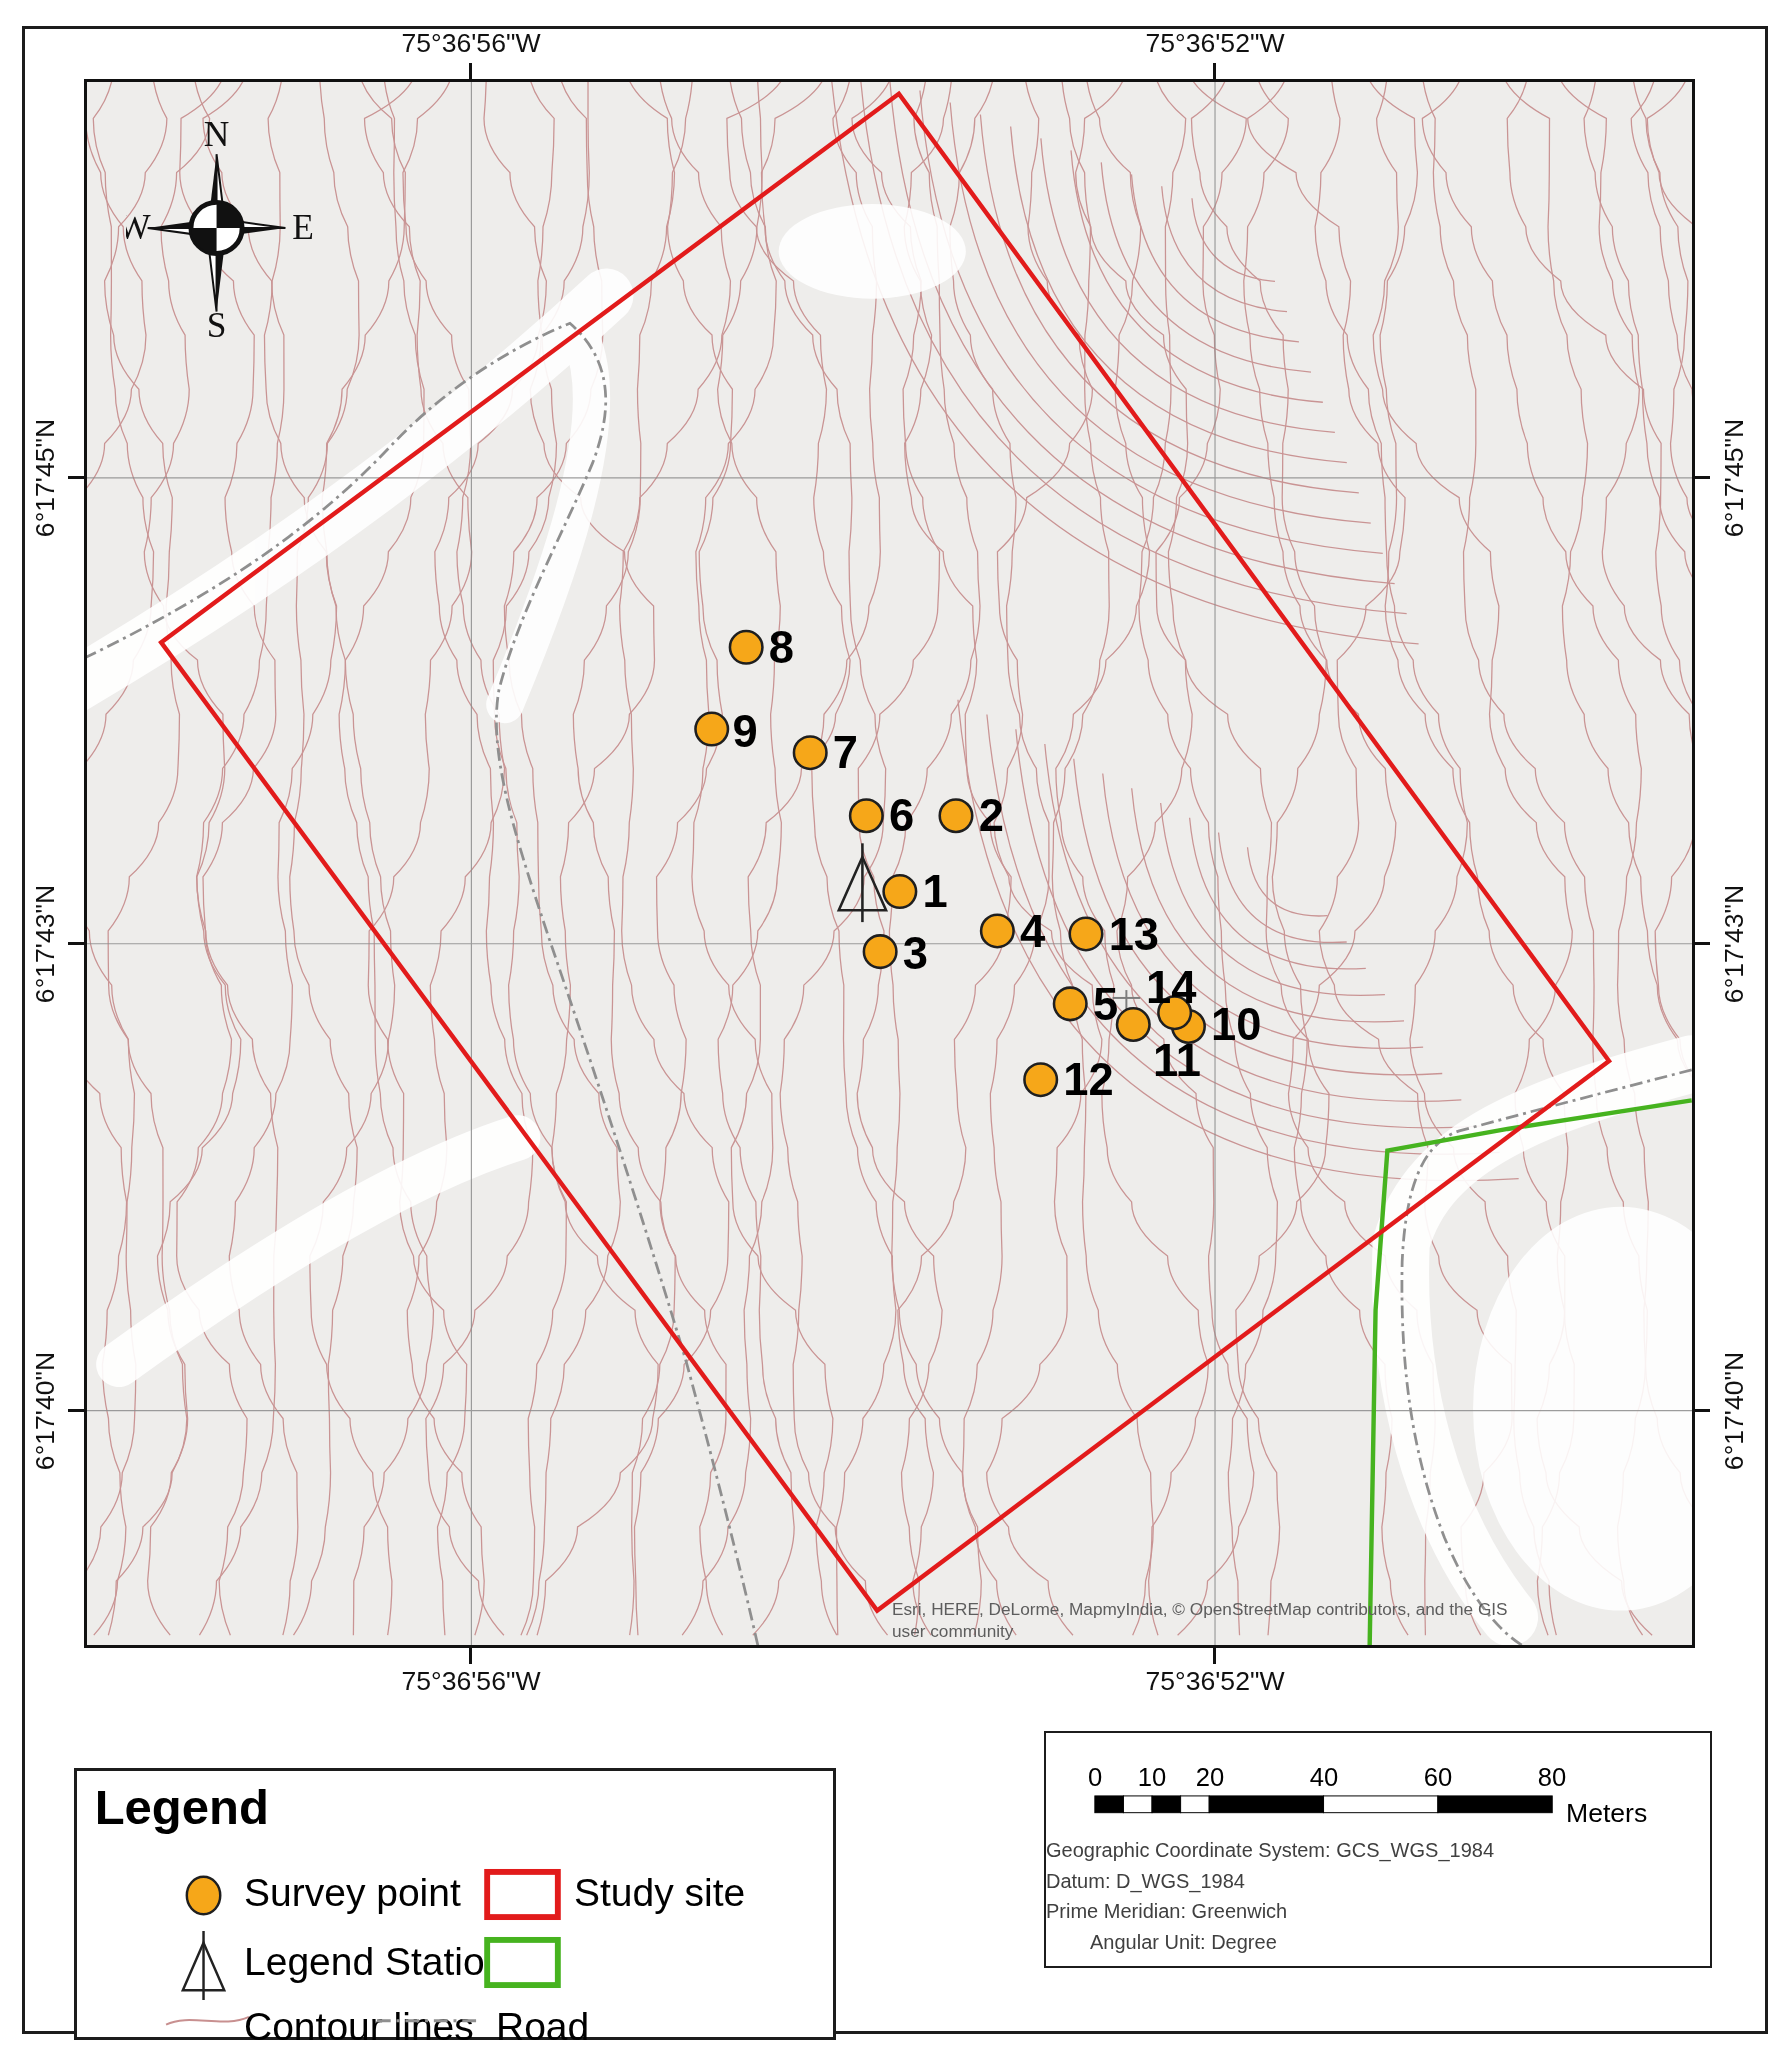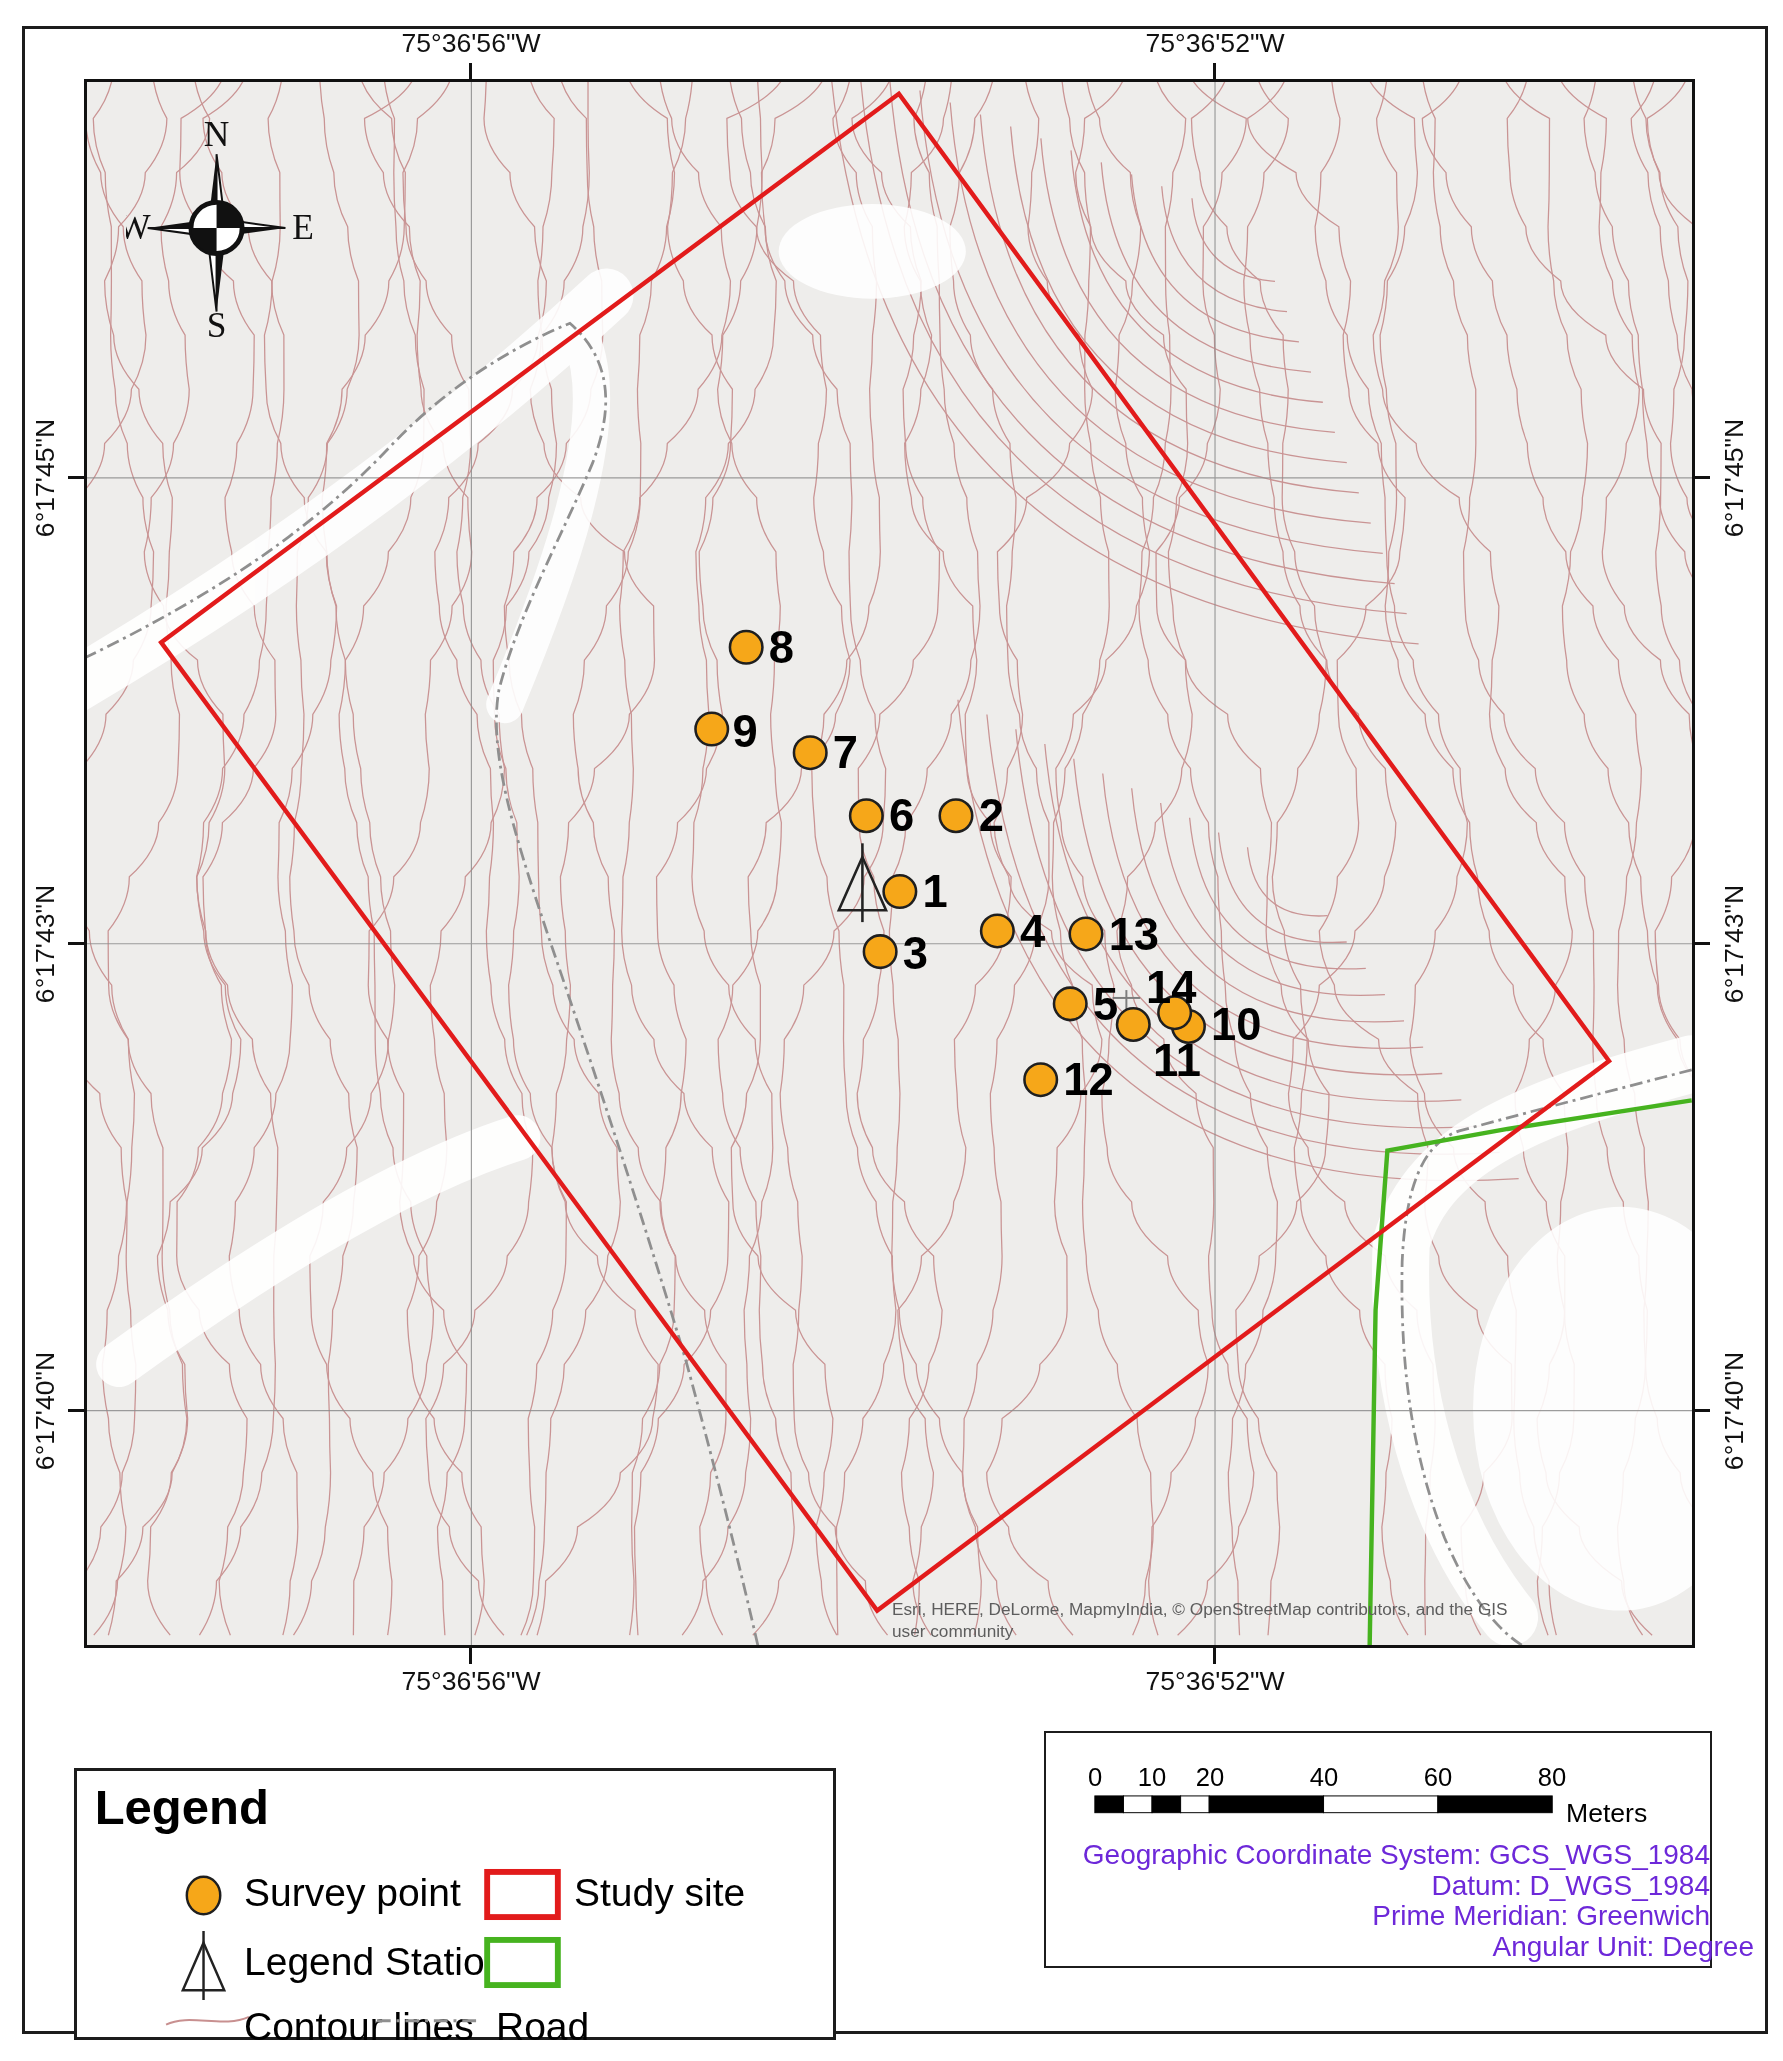--- a/index.html
+++ b/index.html
@@ -12,21 +12,21 @@
   .coord-label.vert{writing-mode:vertical-rl;transform:translate(-50%,-50%) rotate(180deg);}
   .tick{position:absolute;background:#111;}
   
   #legend-box{left:74px;top:1768px;width:762px;height:272px;border:3px solid #1c1c1c;box-sizing:border-box;background:#fff;}
   #legend-title{position:absolute;left:17.7px;top:7.9px;font-size:49px;font-weight:bold;color:#000;}
   .leg-label{position:absolute;font-size:39px;color:#000;white-space:nowrap;}
   
   #scale-box{left:1044px;top:1731px;width:668px;height:237px;border:2px solid #1c1c1c;box-sizing:border-box;background:#fff;}
   .scale-num{position:absolute;font-size:25.6px;color:#000;transform:translateX(-50%);}
   #meters-label{position:absolute;font-size:26.6px;color:#000;}
-  .datum-line{position:absolute;width:100%;text-align:right;font-size:28px;color:#6d28d9;white-space:nowrap;}
+  .datum-line{position:absolute;width:100%;text-align:left;font-size:20px;color:#404040;white-space:nowrap;}
   #compass{left:126px;top:103px;}
   .attr-text{font-size:17.5px;fill:#5d5d5d;}
 </style>
 </head>
 <body>
 
 <div class="abs" id="outer-border"></div>
 
 <div class="abs" id="map-frame">
   <svg id="map-svg" width="1611" height="1569" viewBox="85 80 1635 1593">

